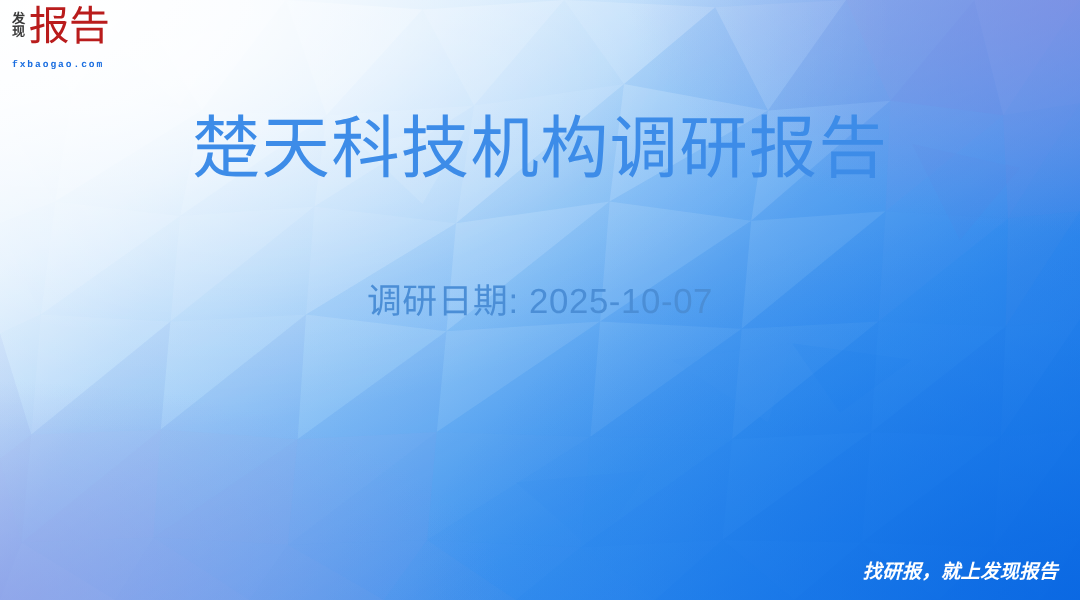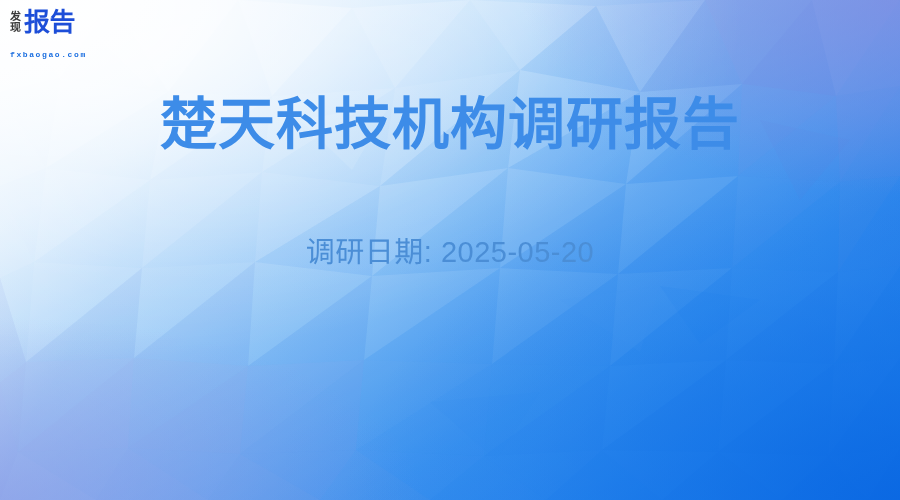--- a/index.html
+++ b/index.html
@@ -89,24 +89,24 @@
   .logo-stack span {
     font-family: "Liberation Sans", "DejaVu Sans", sans-serif;
     font-size: 11px;
     line-height: 11px;
     font-weight: 700;
     color: #3a3a3a;
     letter-spacing: 0;
   }
   .logo-word {
     font-family: "Liberation Sans", "DejaVu Sans", sans-serif;
-    font-size: 26px;
+    font-size: 34px;
     line-height: 26px;
-    font-weight: 700;
-    color: #1d4ed8;
+    font-weight: 400;
+    color: #b91c1c;
     letter-spacing: -0.5px;
   }
   .logo-url {
     margin-top: 15px;
     font-family: "Liberation Mono", "DejaVu Sans Mono", monospace;
     font-size: 8px;
     line-height: 9px;
     font-weight: 700;
     color: #1a6ee0;
     letter-spacing: 1.6px;
@@ -124,21 +124,21 @@
   .cover-title {
     margin: 0;
     padding: 0;
     position: absolute;
     top: 88px;
     left: 0;
     right: 0;
     font-family: "Liberation Sans", "DejaVu Sans", sans-serif;
     font-size: 57px;
     line-height: 72px;
-    font-weight: 700;
+    font-weight: 400;
     color: #3d8ce8;
     letter-spacing: 1px;
     white-space: nowrap;
   }
   .cover-subtitle {
     margin: 0;
     padding: 0;
     position: absolute;
     top: 232px;
     left: 0;
@@ -315,17 +315,18 @@
         <span>发</span>
         <span>现</span>
       </div>
       <div class="logo-word">报告</div>
     </div>
     <div class="logo-url">fxbaogao.com</div>
   </div>
 
   <div class="cover-center">
     <h1 class="cover-title">楚天科技机构调研报告</h1>
-    <p class="cover-subtitle">调研日期: 2025-05-20</p>
+    <p class="cover-subtitle">调研日期: 2025-10-07</p>
   </div>
 
+  <div class="cover-footer">找研报，就上发现报告</div>
 
 </div>
 
 </body></html>

